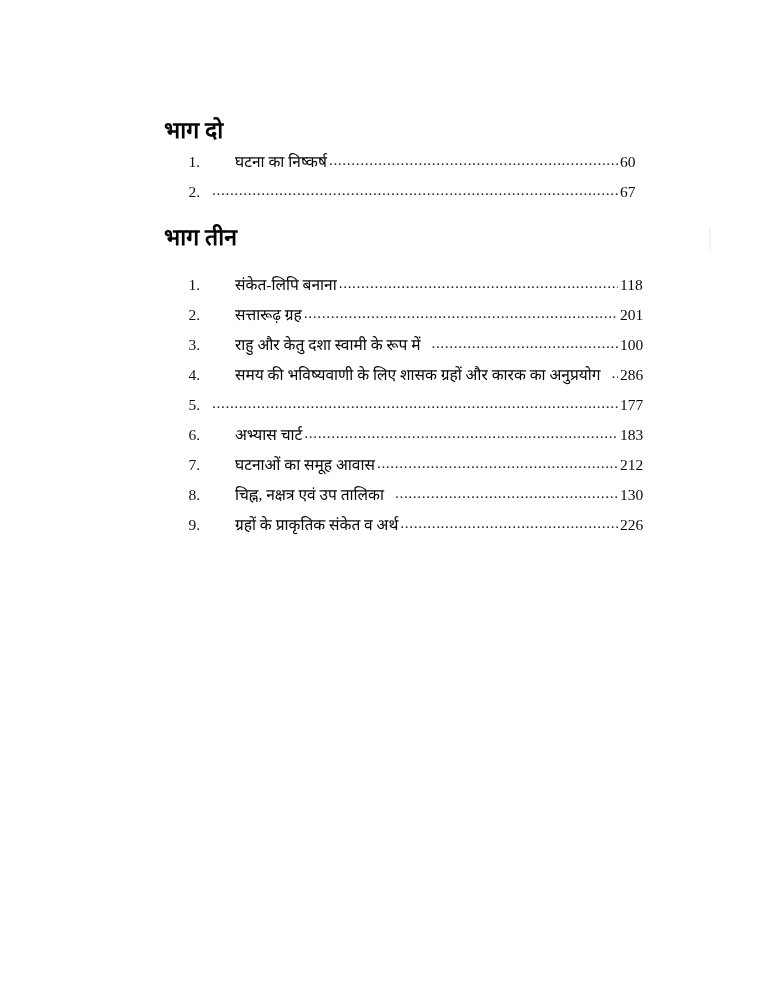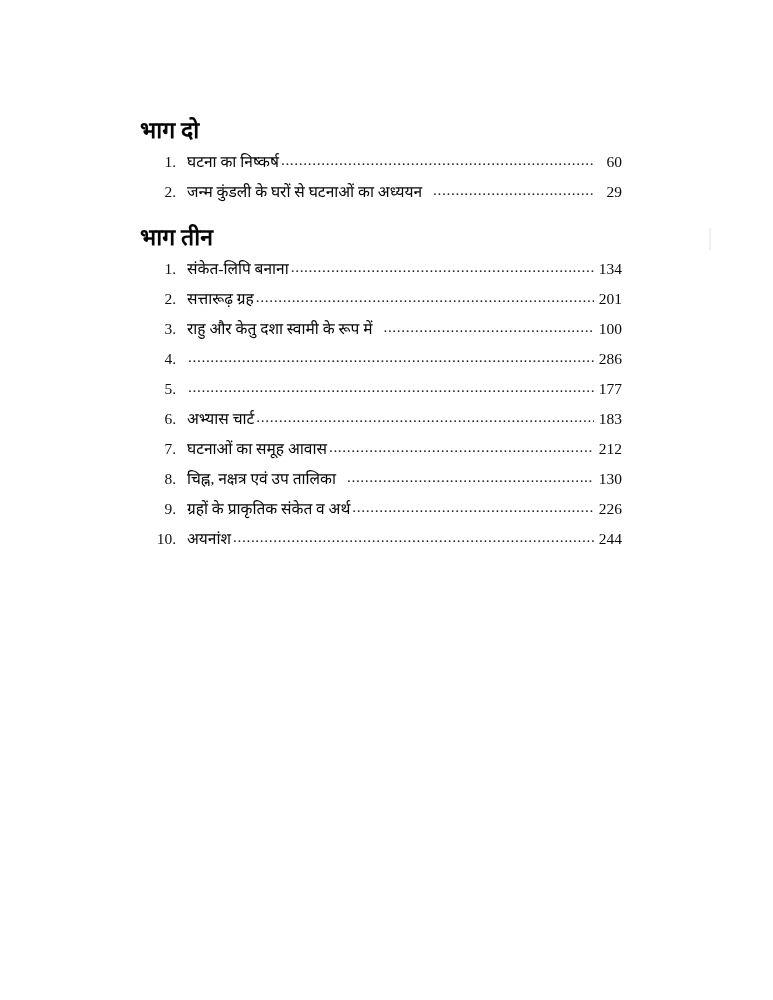--- a/index.html
+++ b/index.html
@@ -33,21 +33,21 @@
     left: 709px;
     top: 228px;
     width: 2px;
     height: 22px;
     background: #efefef;
     opacity: 0.9;
   }
 
   .content {
     position: absolute;
-    left: 140px;
+    left: 164px;
     top: 118px;
     width: 482px;
   }
 
   .section {
     margin: 0;
     padding: 0;
   }
 
   .section-heading {
@@ -57,21 +57,21 @@
     line-height: 1.12;
     letter-spacing: 0.1px;
     color: #050505;
     margin: 0 0 8px 0;
     padding: 0;
     white-space: nowrap;
   }
 
   .section-two .section-heading {
     margin-top: 13px;
-    margin-bottom: 8px;
+    margin-bottom: 24px;
   }
 
   .toc-list {
     list-style: none;
     margin: 0;
     padding: 0;
   }
 
   .toc-item {
     display: flex;
@@ -91,20 +91,21 @@
     font-family: "Liberation Serif", "DejaVu Serif", serif;
     color: #111;
   }
 
   .toc-title {
     flex: 0 0 auto;
     font-size: 15.5px;
     font-family: "Liberation Serif", "DejaVu Serif", serif;
     color: #050505;
     padding-right: 1px;
+    margin-left: 24px;
   }
 
   .toc-leader {
     flex: 1 1 auto;
     overflow: hidden;
     height: 1em;
     position: relative;
     margin: 0 1px;
   }
   .toc-leader::before {
@@ -116,21 +117,21 @@
     white-space: nowrap;
     position: absolute;
     left: 0;
     right: 0;
     bottom: 0;
   }
 
   .toc-page {
     flex: 0 0 auto;
     min-width: 26px;
-    text-align: right;
+    text-align: left;
     font-size: 15.5px;
     font-family: "Liberation Serif", "DejaVu Serif", serif;
     color: #0a0a0a;
     padding-left: 1px;
   }
 
   
   .toc-item.gap-before-leader .toc-title {
     padding-right: 10px;
   }
@@ -148,54 +149,54 @@
       <h1 class="section-heading">भाग दो</h1>
       <ol class="toc-list">
         <li class="toc-item">
           <span class="toc-num">1.</span>
           <span class="toc-title">घटना का निष्कर्ष</span>
           <span class="toc-leader"></span>
           <span class="toc-page">60</span>
         </li>
         <li class="toc-item gap-before-leader">
           <span class="toc-num">2.</span>
-          <span class="toc-title">जन्म कुंडली के घरों से घटनाओं का अध्ययन</span>
-          <span class="toc-leader"></span>
-          <span class="toc-page">29</span>
+          <span class="toc-leader"></span>
+          <span class="toc-page">67</span>
         </li>
       </ol>
     </div>
 
     <div class="section section-two">
       <h1 class="section-heading">भाग तीन</h1>
       <ol class="toc-list">
 
         <li class="toc-item">
           <span class="toc-num">1.</span>
           <span class="toc-title">संकेत-लिपि बनाना</span>
           <span class="toc-leader"></span>
-          <span class="toc-page">134</span>
+          <span class="toc-page">118</span>
         </li>
 
         <li class="toc-item">
           <span class="toc-num">2.</span>
           <span class="toc-title">सत्तारूढ़ ग्रह</span>
           <span class="toc-leader"></span>
           <span class="toc-page">201</span>
         </li>
 
         <li class="toc-item gap-before-leader">
           <span class="toc-num">3.</span>
           <span class="toc-title">राहु और केतु दशा स्वामी के रूप में</span>
           <span class="toc-leader"></span>
           <span class="toc-page">100</span>
         </li>
 
         <li class="toc-item gap-before-leader">
           <span class="toc-num">4.</span>
+          <span class="toc-title">समय की भविष्यवाणी के लिए शासक ग्रहों और कारक का अनुप्रयोग</span>
           <span class="toc-leader"></span>
           <span class="toc-page">286</span>
         </li>
 
         <li class="toc-item">
           <span class="toc-num">5.</span>
           <span class="toc-leader"></span>
           <span class="toc-page">177</span>
         </li>
 
@@ -220,26 +221,20 @@
           <span class="toc-page">130</span>
         </li>
 
         <li class="toc-item">
           <span class="toc-num">9.</span>
           <span class="toc-title">ग्रहों के प्राकृतिक संकेत व अर्थ</span>
           <span class="toc-leader"></span>
           <span class="toc-page">226</span>
         </li>
 
-        <li class="toc-item">
-          <span class="toc-num">10.</span>
-          <span class="toc-title">अयनांश</span>
-          <span class="toc-leader"></span>
-          <span class="toc-page">244</span>
-        </li>
 
 
 
       </ol>
     </div>
 
   </div>
 </div>
 
 </body></html>

